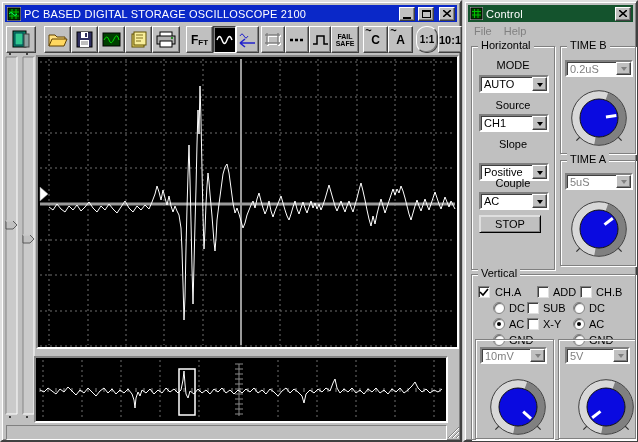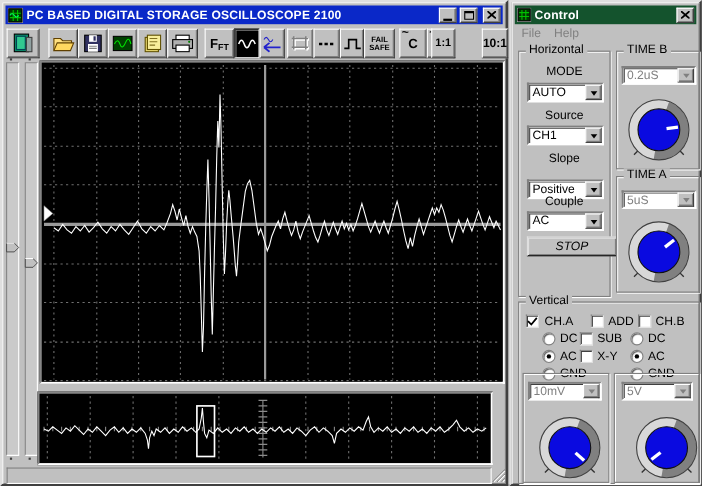--- a/index.html
+++ b/index.html
@@ -4,21 +4,21 @@
 <style>
   * { margin:0; padding:0; box-sizing:border-box; }
   html,body { width:638px; height:442px; overflow:hidden; background:#c0c0c0;
     font-family:"Liberation Sans", sans-serif; font-size:11px; color:#000; }
   .abs { position:absolute; }
   .win { position:absolute; background:#c0c0c0; border:2px solid;
     border-color:#dfdfdf #404040 #404040 #dfdfdf;
     box-shadow: inset 1px 1px 0 #fff, inset -1px -1px 0 #808080; }
   .titlebar { position:absolute; left:3px; top:3px; right:3px; height:17px;
     display:flex; align-items:center; padding:0 2px; gap:3px; }
-  .titletext { color:#fff; font-weight:bold; font-size:11px; white-space:nowrap;
+  .titletext { color:#fff; font-weight:normal; font-size:11px; white-space:nowrap;
     flex:1; letter-spacing:0.2px; }
   .tbtn { width:16px; height:14px; background:#c0c0c0; border:1px solid;
     border-color:#fff #404040 #404040 #fff; box-shadow: inset -1px -1px 0 #808080;
     display:flex; align-items:center; justify-content:center; position:relative; }
   .glyph-min { width:8px; height:2px; background:#000; margin-top:8px; }
   .glyph-max { width:9px; height:8px; border:1px solid #000; border-top:2px solid #000; }
   .tool { position:absolute; top:24px; height:27px; background:#c0c0c0; border:1px solid;
     border-color:#fff #404040 #404040 #fff; box-shadow: inset -1px -1px 0 #808080;
     display:flex; align-items:center; justify-content:center; }
   .tool.pressed { border-color:#404040 #fff #fff #404040;
@@ -169,21 +169,21 @@
       <div>FAIL</div>
       <div>SAFE</div>
     </div>
   </div>
   <div class="tool" style="left:361px;width:25px;">
     <span class="tildebtn"><span class="tld">~</span><span>C</span></span>
   </div>
   <div class="tool" style="left:386px;width:25px;">
     <span class="tildebtn"><span class="tld">~</span><span>A</span></span>
   </div>
-  <div class="tool" style="left:390px;width:22px;">
+  <div class="tool" style="left:414px;width:22px;border-radius:10px;">
     <span class="ratio">1:1</span>
   </div>
   <div class="tool" style="left:436px;width:24px;">
     <span class="ratio" style="font-size:11px;">10:1</span>
   </div>
 
   <svg id="rails" class="abs" style="left:2px;top:50px;" width="32" height="370" viewBox="2 50 32 370">
       <rect x="4" y="55" width="11" height="357" fill="#cacaca"></rect>
       <path d="M 15 55 L 4 55 L 4 412" stroke="#868686" fill="none"></path>
       <path d="M 4 412 L 15 412 L 15 55" stroke="#fff" fill="none"></path>
@@ -362,21 +362,21 @@
           <span class="arr"></span>
         </span>
     </div>
     <div class="lbl ctr" style="top:130px;">Couple</div>
     <div class="combo" style="left:7px;top:145px;width:70px;">
       <span class="val">AC</span>
       <span class="drop">
           <span class="arr"></span>
         </span>
     </div>
-    <div class="btn95" style="left:7px;top:168px;width:82px;height:18px;border-color:#dfdfdf #000 #000 #dfdfdf;font-style:italic;">
+    <div class="btn95" style="left:7px;top:168px;width:62px;height:18px;border-color:#dfdfdf #000 #000 #dfdfdf;">
       <span>STOP</span>
     </div>
   </div>
 
   <div class="group" style="left:95px;top:44px;width:76px;height:108px;">
     <span class="caption">TIME B</span>
     <div class="combo disabled" style="left:4px;top:13px;width:68px;height:17px;">
       <span class="val">0.2uS</span>
       <span class="drop">
           <span class="arr"></span>

